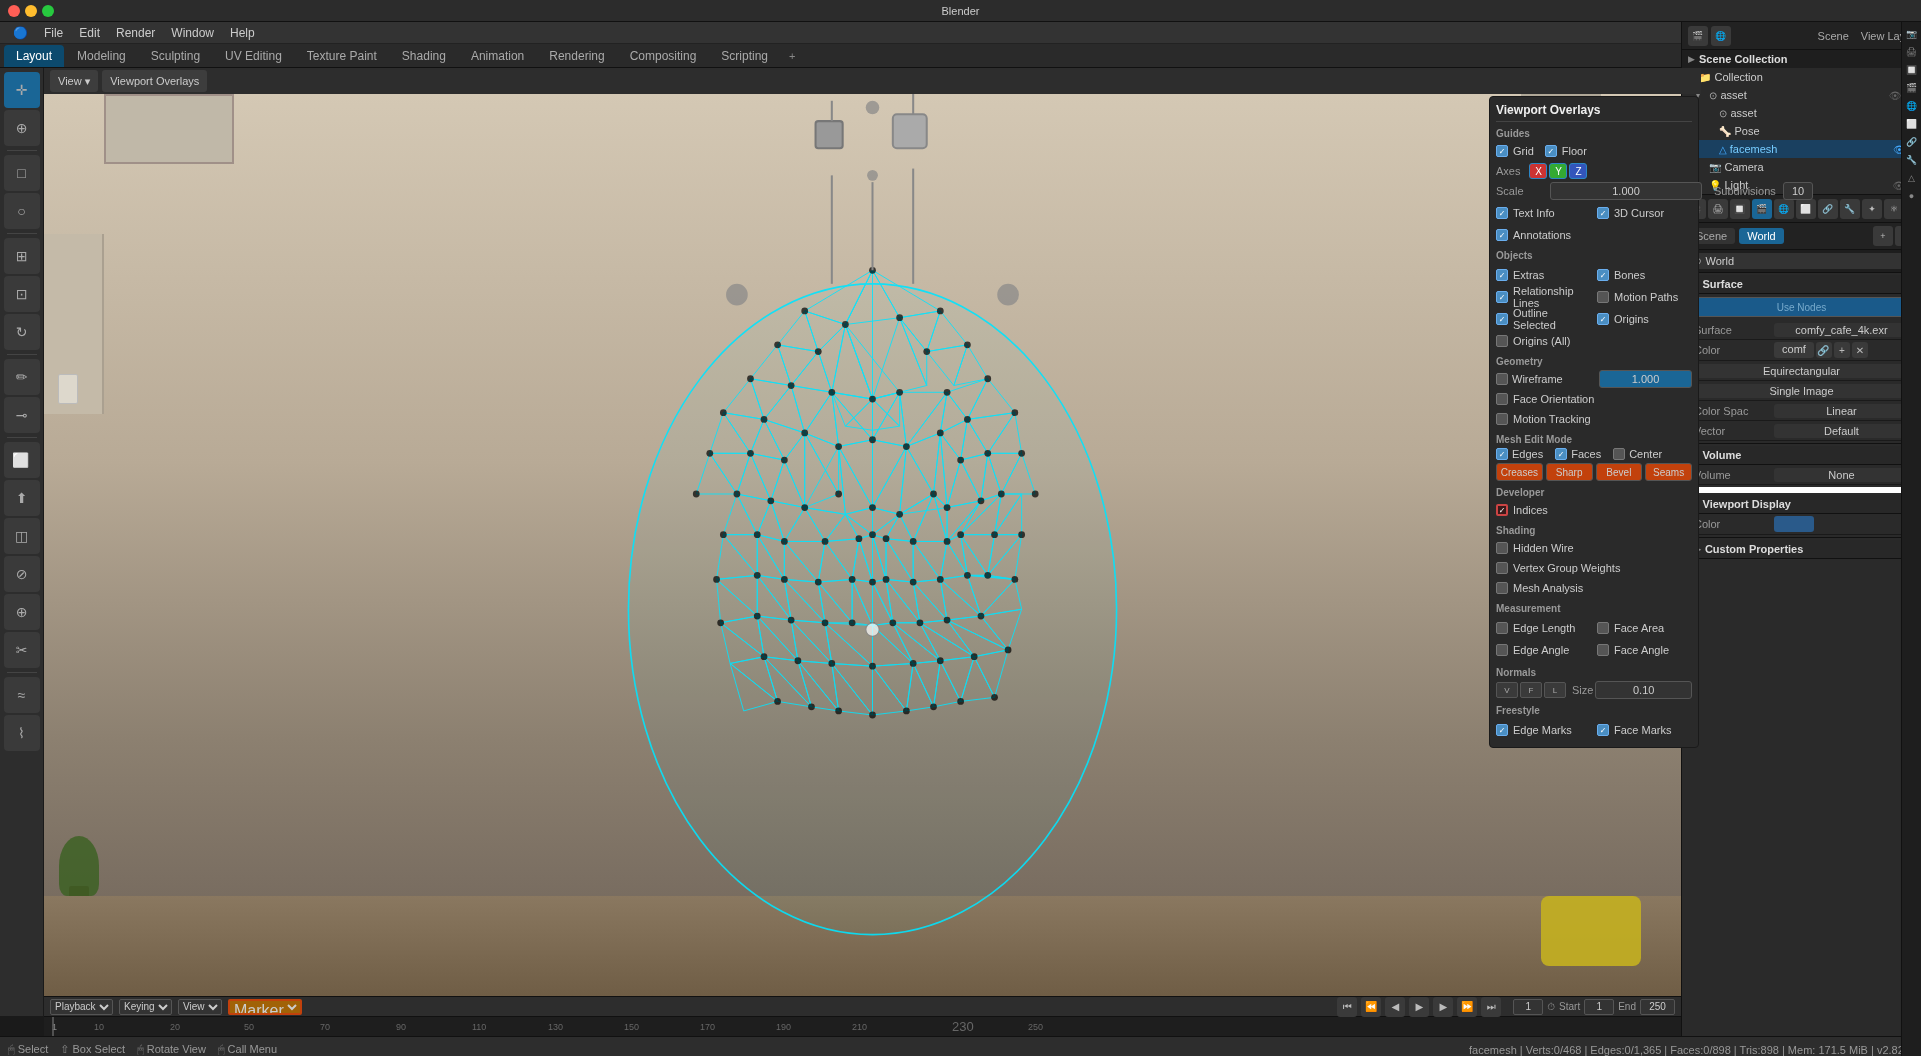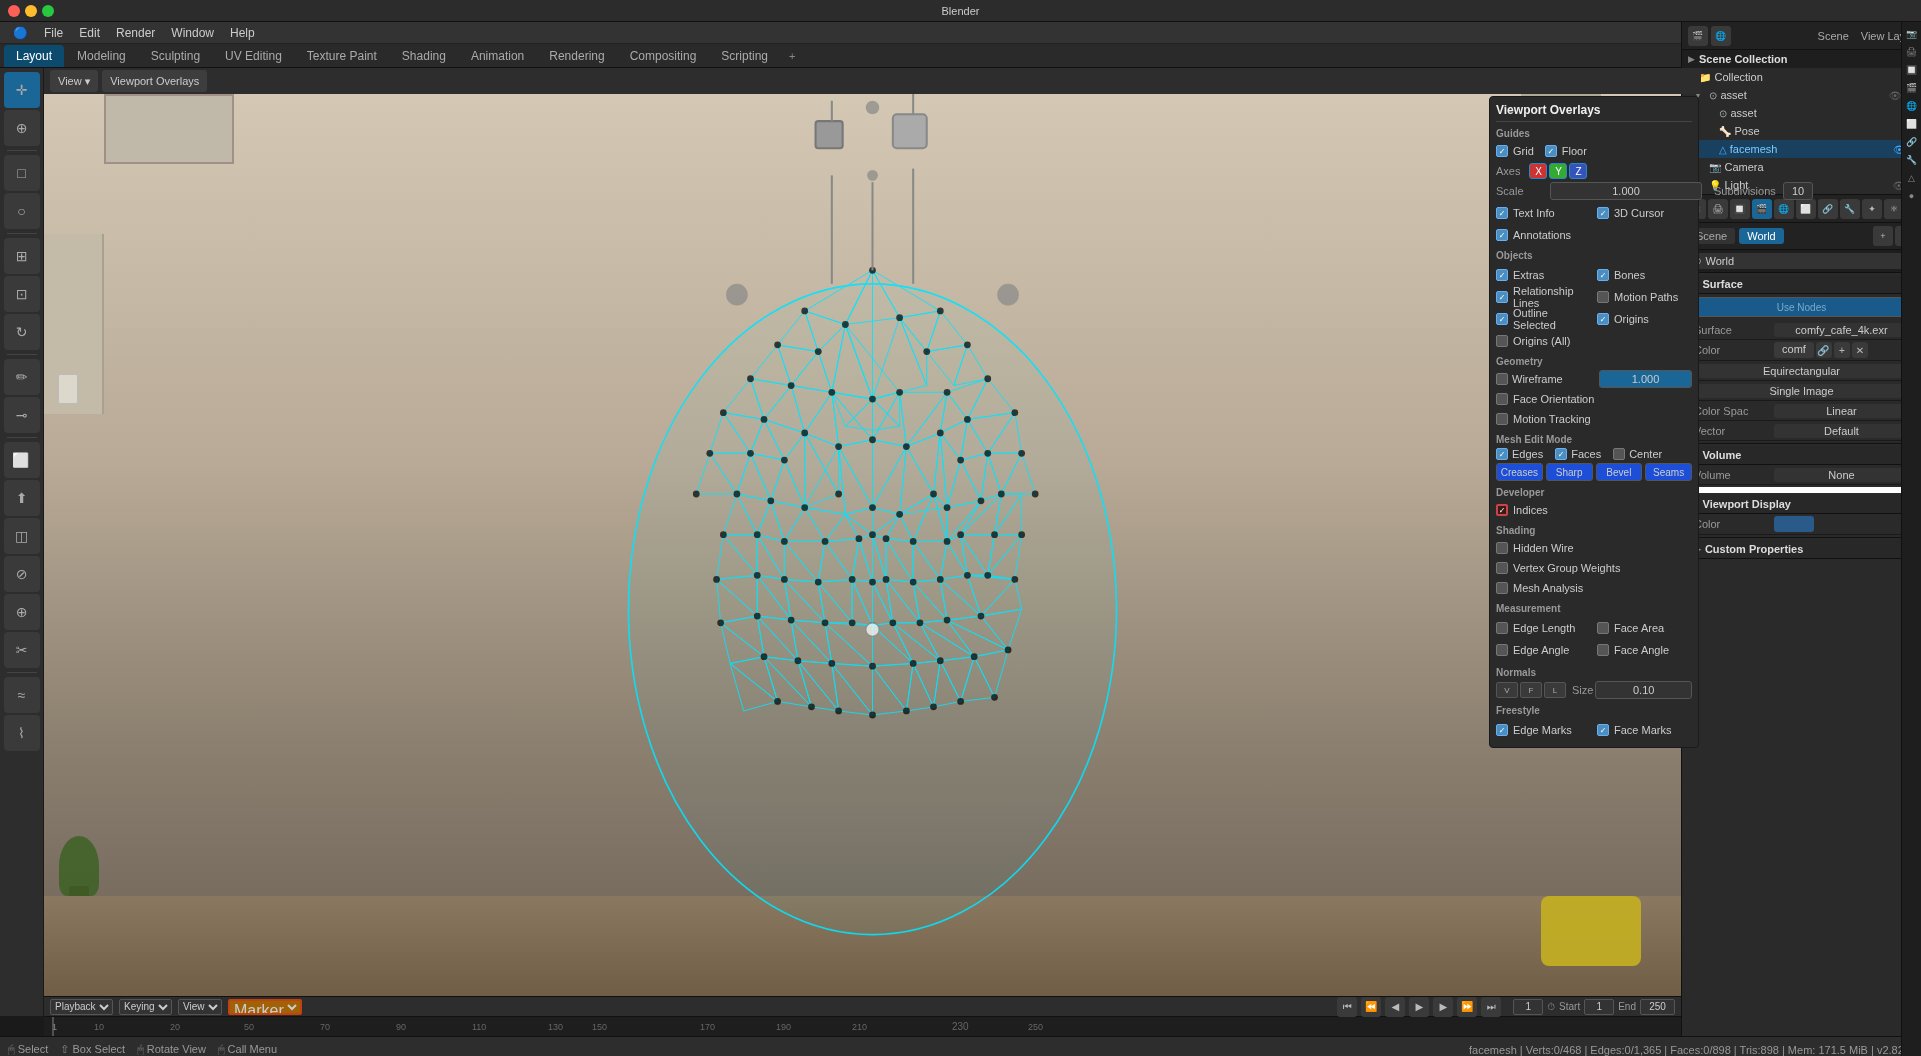--- a/index.html
+++ b/index.html
@@ -245,21 +245,21 @@
       text-align: center;
       height: 18px;
     }
 
     .btn-row {
       display: flex; gap: 3px; margin: 3px 0;
     }
     .btn-sm {
       flex: 1;
       height: 18px;
-      background: #1d4ed8;
+      background: #c2410c;
       border: 1px solid #555;
       border-radius: 3px;
       color: #ccc;
       font-size: 10px;
       cursor: pointer;
       display: flex; align-items: center; justify-content: center;
     }
     .btn-sm.active { background: #1a6696; border-color: #2a86c6; color: #fff; }
     .rpanel-tab {
       padding: 2px 8px;
@@ -1232,25 +1232,25 @@
   <div style="flex:1;background:#1e1e1e;position:relative;">
     <div style="display:flex;height:100%;align-items:center;padding:0 4px;">
       <div style="position:absolute;left:8px;color:#888;font-size:9px;">1</div>
       <div style="position:absolute;left:50px;color:#666;font-size:9px;">10</div>
       <div style="position:absolute;left:126px;color:#666;font-size:9px;">20</div>
       <div style="position:absolute;left:200px;color:#666;font-size:9px;">50</div>
       <div style="position:absolute;left:276px;color:#666;font-size:9px;">70</div>
       <div style="position:absolute;left:352px;color:#666;font-size:9px;">90</div>
       <div style="position:absolute;left:428px;color:#666;font-size:9px;">110</div>
       <div style="position:absolute;left:504px;color:#666;font-size:9px;">130</div>
-      <div style="position:absolute;left:548px;color:#666;font-size:9px;">150</div>
+      <div style="position:absolute;left:580px;color:#666;font-size:9px;">150</div>
       <div style="position:absolute;left:656px;color:#666;font-size:9px;">170</div>
       <div style="position:absolute;left:732px;color:#666;font-size:9px;">190</div>
       <div style="position:absolute;left:808px;color:#666;font-size:9px;">210</div>
-      <div style="position:absolute;left:908px;color:#666;font-size:10px;">230</div>
+      <div style="position:absolute;left:908px;color:#666;font-size:13px;">230</div>
       <div style="position:absolute;left:984px;color:#666;font-size:9px;">250</div>
 
       <div style="position:absolute;left:8px;top:0;bottom:0;width:2px;background:#666;opacity:0.7;"></div>
     </div>
   </div>
 </div>
 
 <div id="status-bar">
   <span>
     <span style="color:#888;">🖱</span>

